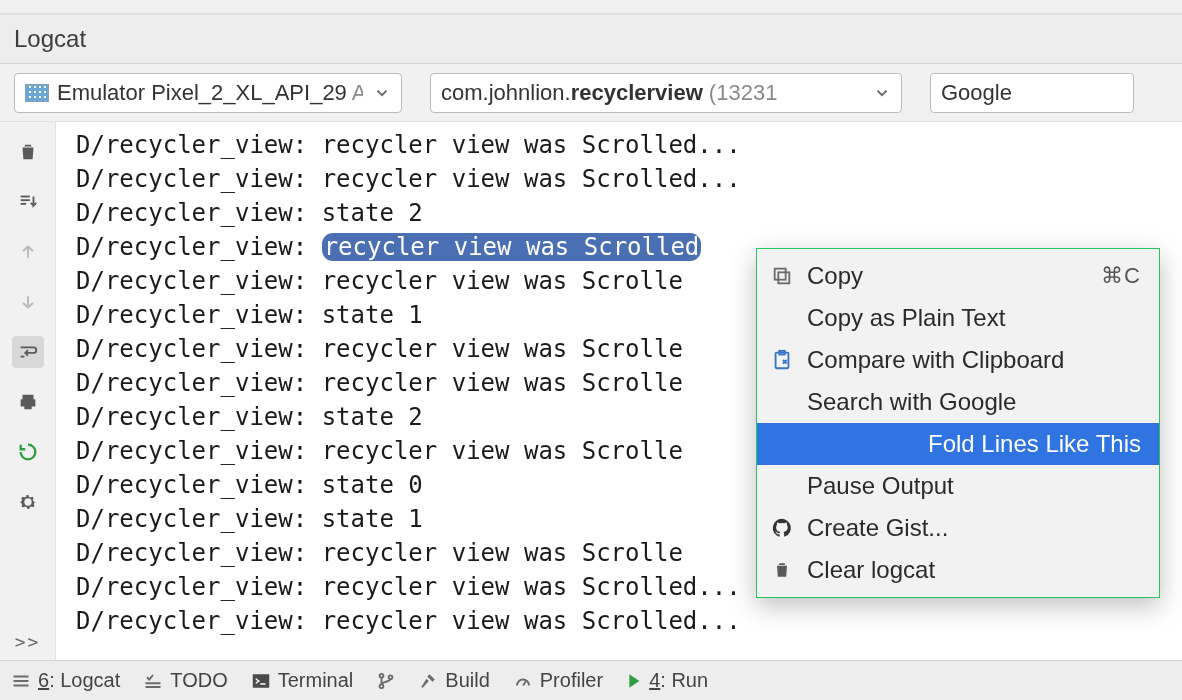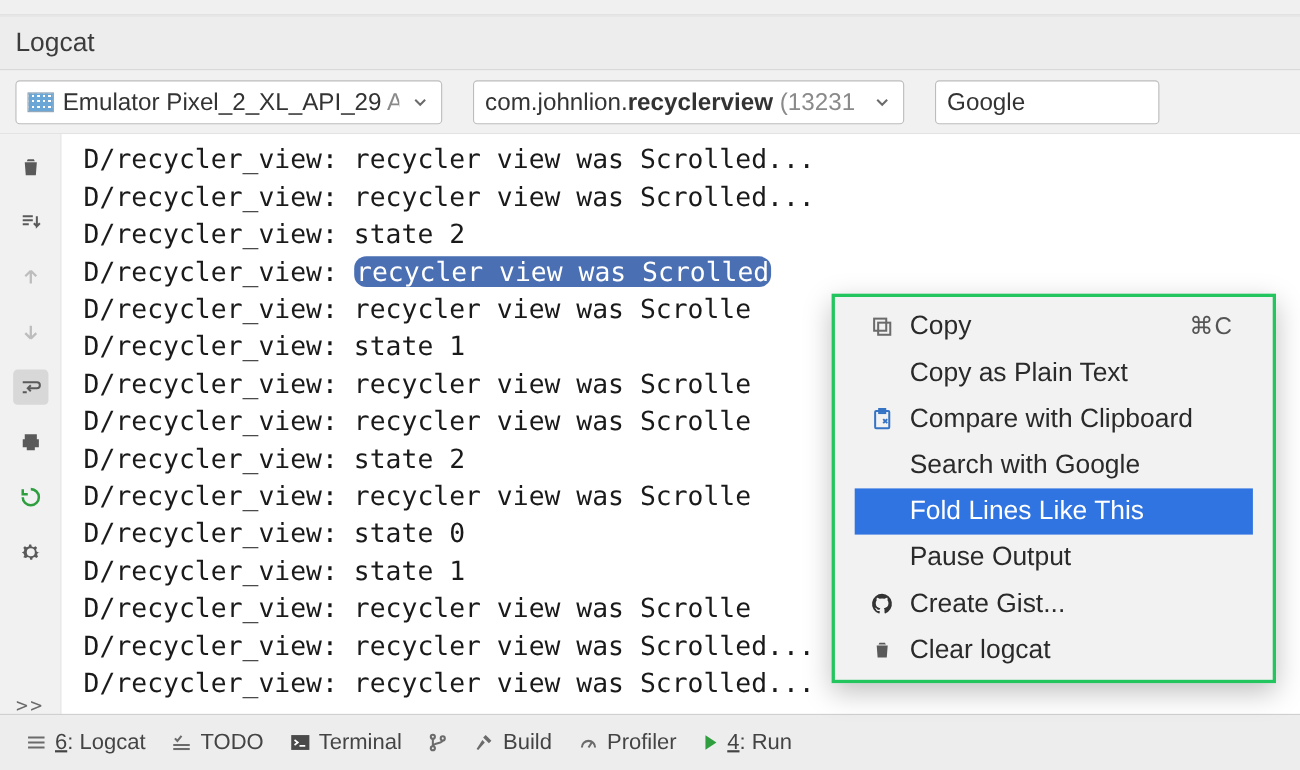--- a/index.html
+++ b/index.html
@@ -53,21 +53,21 @@
     white-space: nowrap;
     overflow: hidden;
     position: relative;
     cursor: pointer;
   }
   .dropdown .chev {
     margin-left: 10px;
     flex-shrink: 0;
   }
   .dd-device { width: 388px; }
-  .dd-app    { width: 392px; }
+  .dd-app    { width: 472px; }
   .dd-debug  { width: 204px; }
   .pidrec { color: #8a8a8a; }
   .app-bold { font-weight: 700; color: #333; }
   .dev-icon {
     width: 24px; height: 18px;
     background:
       repeating-linear-gradient(0deg, #6aa7d6 0 3px, transparent 3px 5px),
       repeating-linear-gradient(90deg, #6aa7d6 0 3px, transparent 3px 5px);
     border: 1px solid #8aa0b3;
     margin-right: 8px;
@@ -125,51 +125,50 @@
     border-radius: 11px;
   }
 
   
   .ctx {
     position: absolute;
     left: 756px;
     top: 248px;
     width: 404px;
     background: #f2f2f2;
-    border: 3px solid #22c55e;
+    border: 1px solid #22c55e;
     box-shadow: 0 8px 24px rgba(0,0,0,0.25);
-    padding: 6px 18px;
+    padding: 6px 0;
     z-index: 50;
-    margin-top: 19px;
   }
   .ctx-item {
     height: 42px;
     display: flex;
     align-items: center;
     padding: 0 18px 0 10px;
     font-size: 24px;
     color: #2a2a2a;
     cursor: pointer;
     gap: 10px;
   }
-  .ctx-item.sel { background: #2f74e0; color: #ffffff; }
+  .ctx-item.sel { background: #2f74e0; color: #ffffff; text-align: right; }
   .ctx-item .iconcol { width: 30px; display: flex; align-items: center; justify-content: center; }
   .ctx-item .lbl { flex: 1; }
   .ctx-item .short { color: #555; font-size: 22px; letter-spacing: 1px;}
 
   
   .status {
     position: absolute;
     left: 0; right: 0; bottom: 0;
-    height: 51px;
+    height: 40px;
     background: #ededed;
     border-top: 1px solid #d0d0d0;
     display: flex;
     align-items: center;
-    padding: 0 24px;
+    padding: 0 12px;
     gap: 24px;
     font-size: 20px;
     color: #444;
   }
   .status .item { display: flex; align-items: center; gap: 8px; white-space: nowrap; cursor: pointer;}
   .status .underline { text-decoration: underline; }
 
   
 
   .chev svg, .ico svg, .iconcol svg, .status svg { display:block; }

